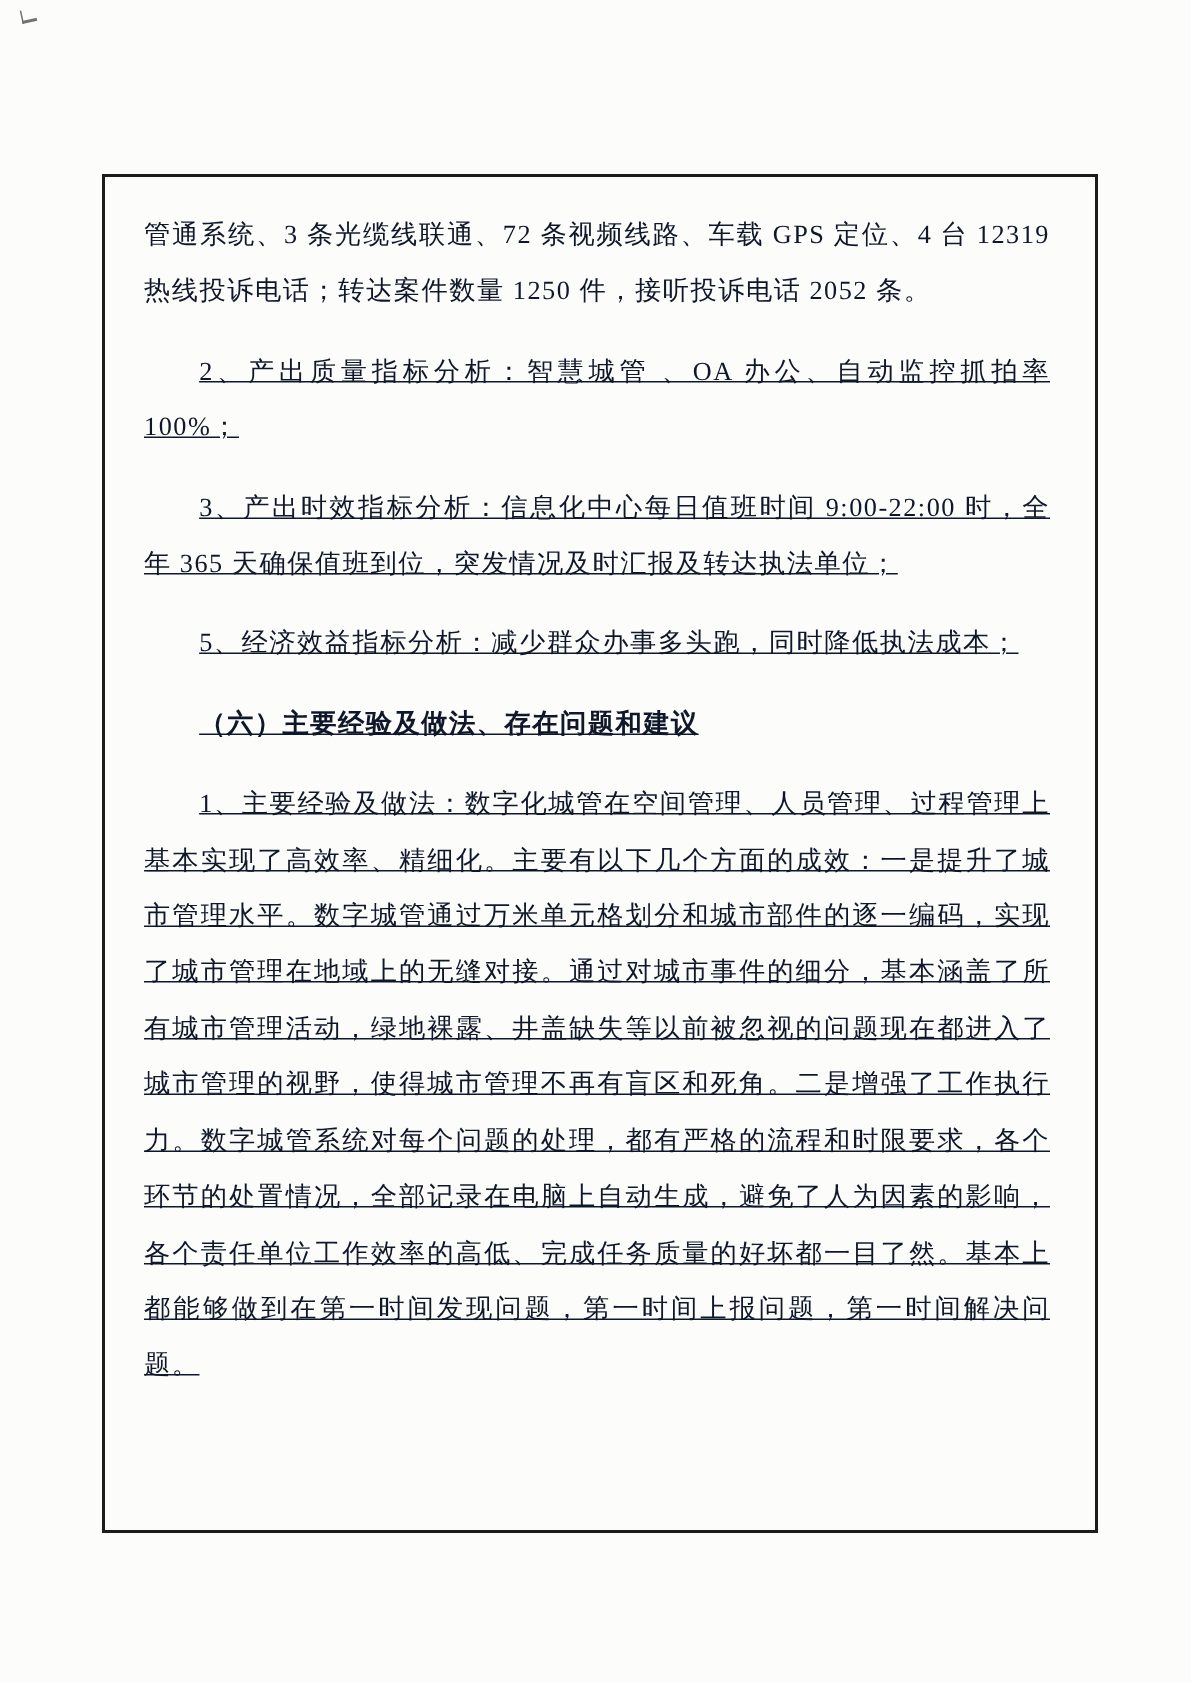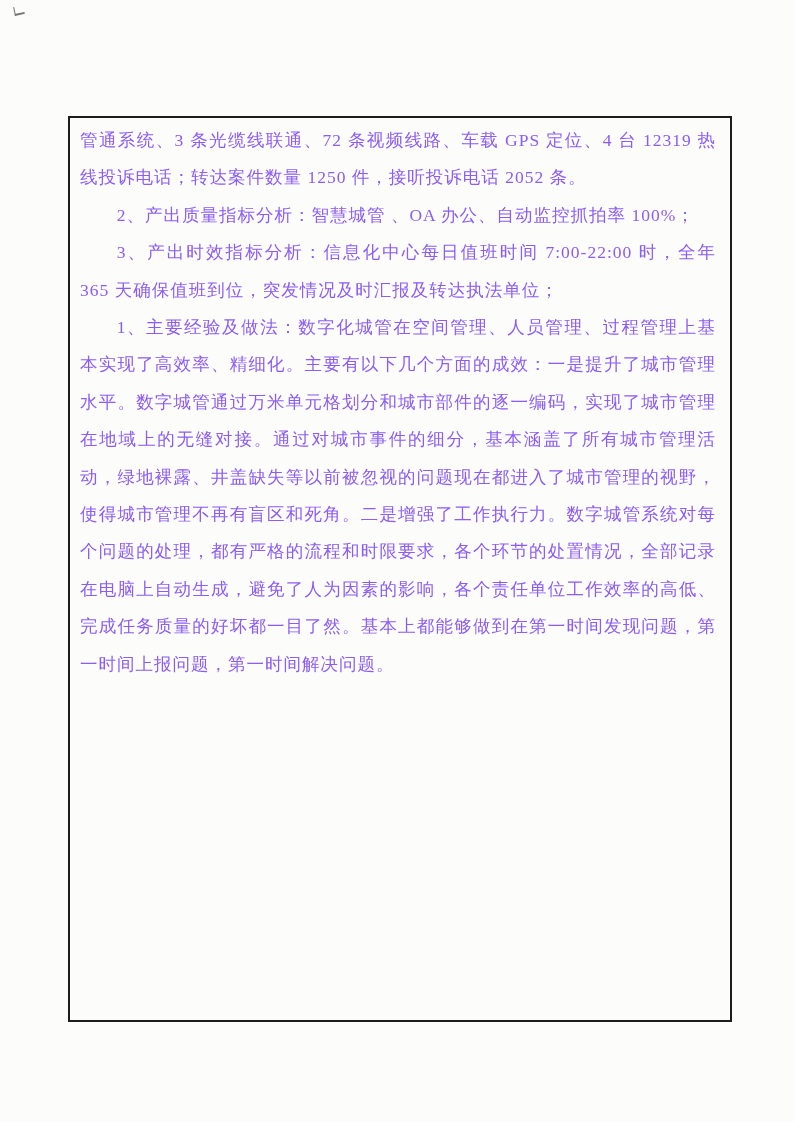--- a/index.html
+++ b/index.html
@@ -37,38 +37,41 @@
     left: 68px;
     top: 116px;
     width: 664px;
     height: 906px;
     box-sizing: border-box;
     border: 2px solid #1c1c1c;
     padding: 4px 14px 0 10px;
     overflow: hidden;
   }
   .para {
-    margin: 0;
+    margin: 16px;
     font-size: 17.5px;
     line-height: 37.4px;
     letter-spacing: 1px;
     text-align: justify;
-    color: #8b5cf6;
+    color: #0f172a;
   }
   .para.indent {
     text-indent: 2.1em;
+    text-decoration: underline;
   }
   .para.bold {
     font-weight: bold;
   }
 </style>
 </head>
 <body>
 
 <div class="page">
   <div class="scan-mark"></div>
   <div class="cell">
     <p class="para">管通系统、3 条光缆线联通、72 条视频线路、车载 GPS 定位、4 台 12319 热线投诉电话；转达案件数量 1250 件，接听投诉电话 2052 条。</p>
     <p class="para indent">2、产出质量指标分析：智慧城管 、OA 办公、自动监控抓拍率 100%；</p>
-    <p class="para indent">3、产出时效指标分析：信息化中心每日值班时间 7:00-22:00 时，全年 365 天确保值班到位，突发情况及时汇报及转达执法单位；</p>
+    <p class="para indent">3、产出时效指标分析：信息化中心每日值班时间 9:00-22:00 时，全年 365 天确保值班到位，突发情况及时汇报及转达执法单位；</p>
+    <p class="para indent">5、经济效益指标分析：减少群众办事多头跑，同时降低执法成本；</p>
+    <p class="para indent bold">（六）主要经验及做法、存在问题和建议</p>
     <p class="para indent">1、主要经验及做法：数字化城管在空间管理、人员管理、过程管理上基本实现了高效率、精细化。主要有以下几个方面的成效：一是提升了城市管理水平。数字城管通过万米单元格划分和城市部件的逐一编码，实现了城市管理在地域上的无缝对接。通过对城市事件的细分，基本涵盖了所有城市管理活动，绿地裸露、井盖缺失等以前被忽视的问题现在都进入了城市管理的视野，使得城市管理不再有盲区和死角。二是增强了工作执行力。数字城管系统对每个问题的处理，都有严格的流程和时限要求，各个环节的处置情况，全部记录在电脑上自动生成，避免了人为因素的影响，各个责任单位工作效率的高低、完成任务质量的好坏都一目了然。基本上都能够做到在第一时间发现问题，第一时间上报问题，第一时间解决问题。</p>
   </div>
 </div>
 
 </body></html>

